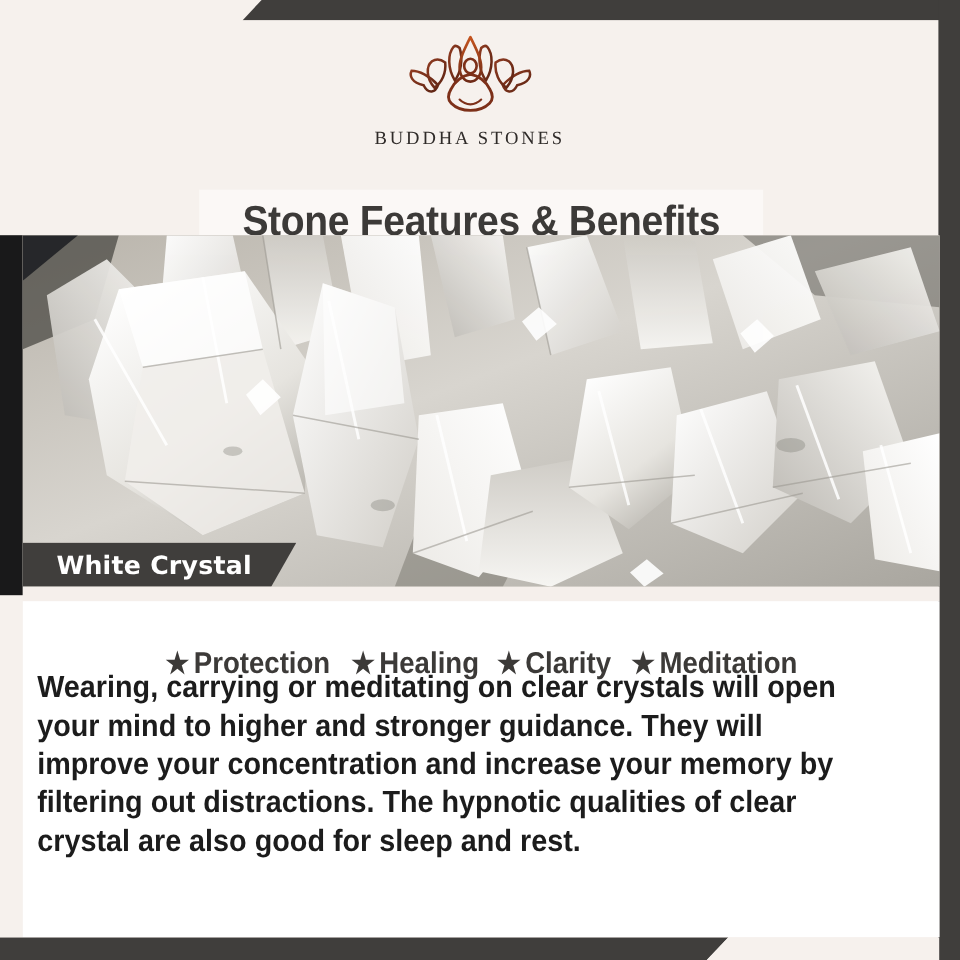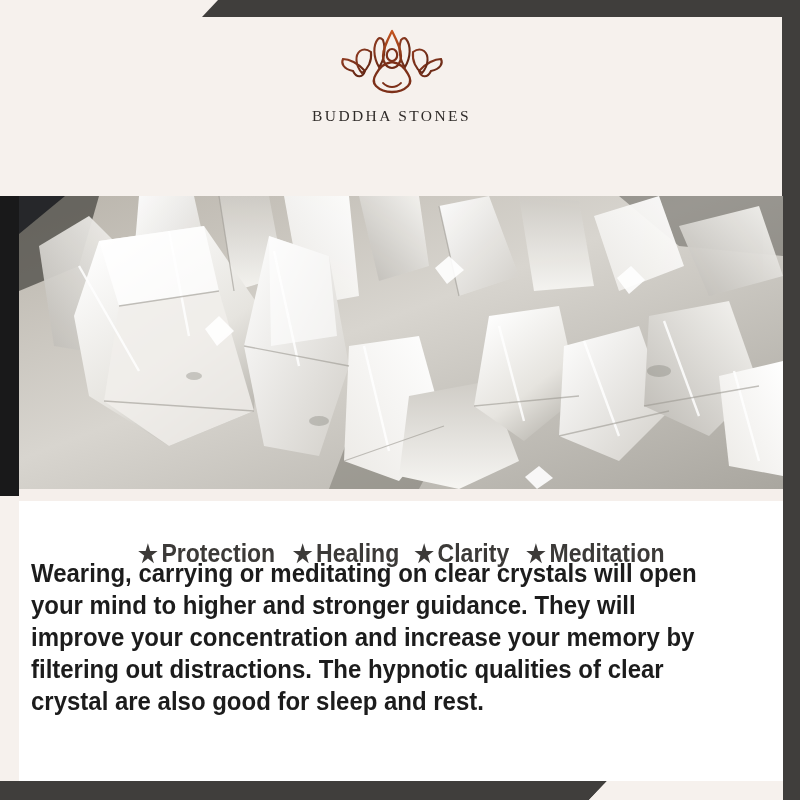--- a/index.html
+++ b/index.html
@@ -293,20 +293,23 @@
         <path d="M59 6 C54 16 50 24 50 31 C50 38 54 43 59 43 C64 43 68 38 68 31 C68 24 64 16 59 6 Z" fill="none" stroke="url(#petalA)" stroke-width="2.2" stroke-linejoin="round"></path>
 
         <ellipse cx="59" cy="30" rx="5.2" ry="6" fill="none" stroke="#7d3019" stroke-width="2.2"></ellipse>
 
         <path d="M59 37 C52 38 46 43 43 49 C40 54 40 58 43 61 C47 65 53 67 59 67 C65 67 71 65 75 61 C78 58 78 54 75 49 C72 43 66 38 59 37 Z" fill="none" stroke="#7d3019" stroke-width="2.4" stroke-linejoin="round"></path>
         <path d="M50 58 C53 61 57 62 59 62 C61 62 65 61 68 58" fill="none" stroke="#7d3019" stroke-width="1.8" stroke-linecap="round"></path>
       </svg>
       <span class="logo-word">BUDDHA STONES</span>
     </div>
 
+    <div class="title-plate">
+      <span class="title-text">Stone Features &amp; Benefits</span>
+    </div>
   </div>
 
   <div class="top-dark-band"></div>
   <div class="right-dark-edge"></div>
   <div class="left-dark-edge"></div>
 
   <div class="photo">
     <svg viewBox="0 0 764 293" preserveAspectRatio="none">
       <defs>
         <linearGradient id="bgq" x1="0" y1="0" x2="1" y2="1">
@@ -401,20 +404,23 @@
       <g fill="#7c7a72" opacity="0.35">
         <ellipse cx="300" cy="225" rx="10" ry="5"></ellipse>
         <ellipse cx="640" cy="175" rx="12" ry="6"></ellipse>
         <ellipse cx="175" cy="180" rx="8" ry="4"></ellipse>
       </g>
     </svg>
   </div>
 
   <div class="photo-notch"></div>
 
+  <div class="stone-tag">
+    <span class="stone-tag-label">White Crystal</span>
+  </div>
 
   <div class="cream-strip"></div>
 
   <div class="content">
 
     <div class="benefits-row" id="benefits-row"><span class="benefit"><span class="star">★</span><span>Protection</span></span>&nbsp;<span class="benefit"><span class="star">★</span><span>Healing</span></span>&nbsp;<span class="benefit"><span class="star">★</span><span>Clarity</span></span>&nbsp;<span class="benefit"><span class="star">★</span><span>Meditation</span></span></div>
 
     <div class="body-text">Wearing, carrying or meditating on clear crystals will open your mind to higher and stronger guidance. They will improve your concentration and increase your memory by filtering out distractions. The hypnotic qualities of clear crystal are also good for sleep and rest.</div>
   </div>
 

